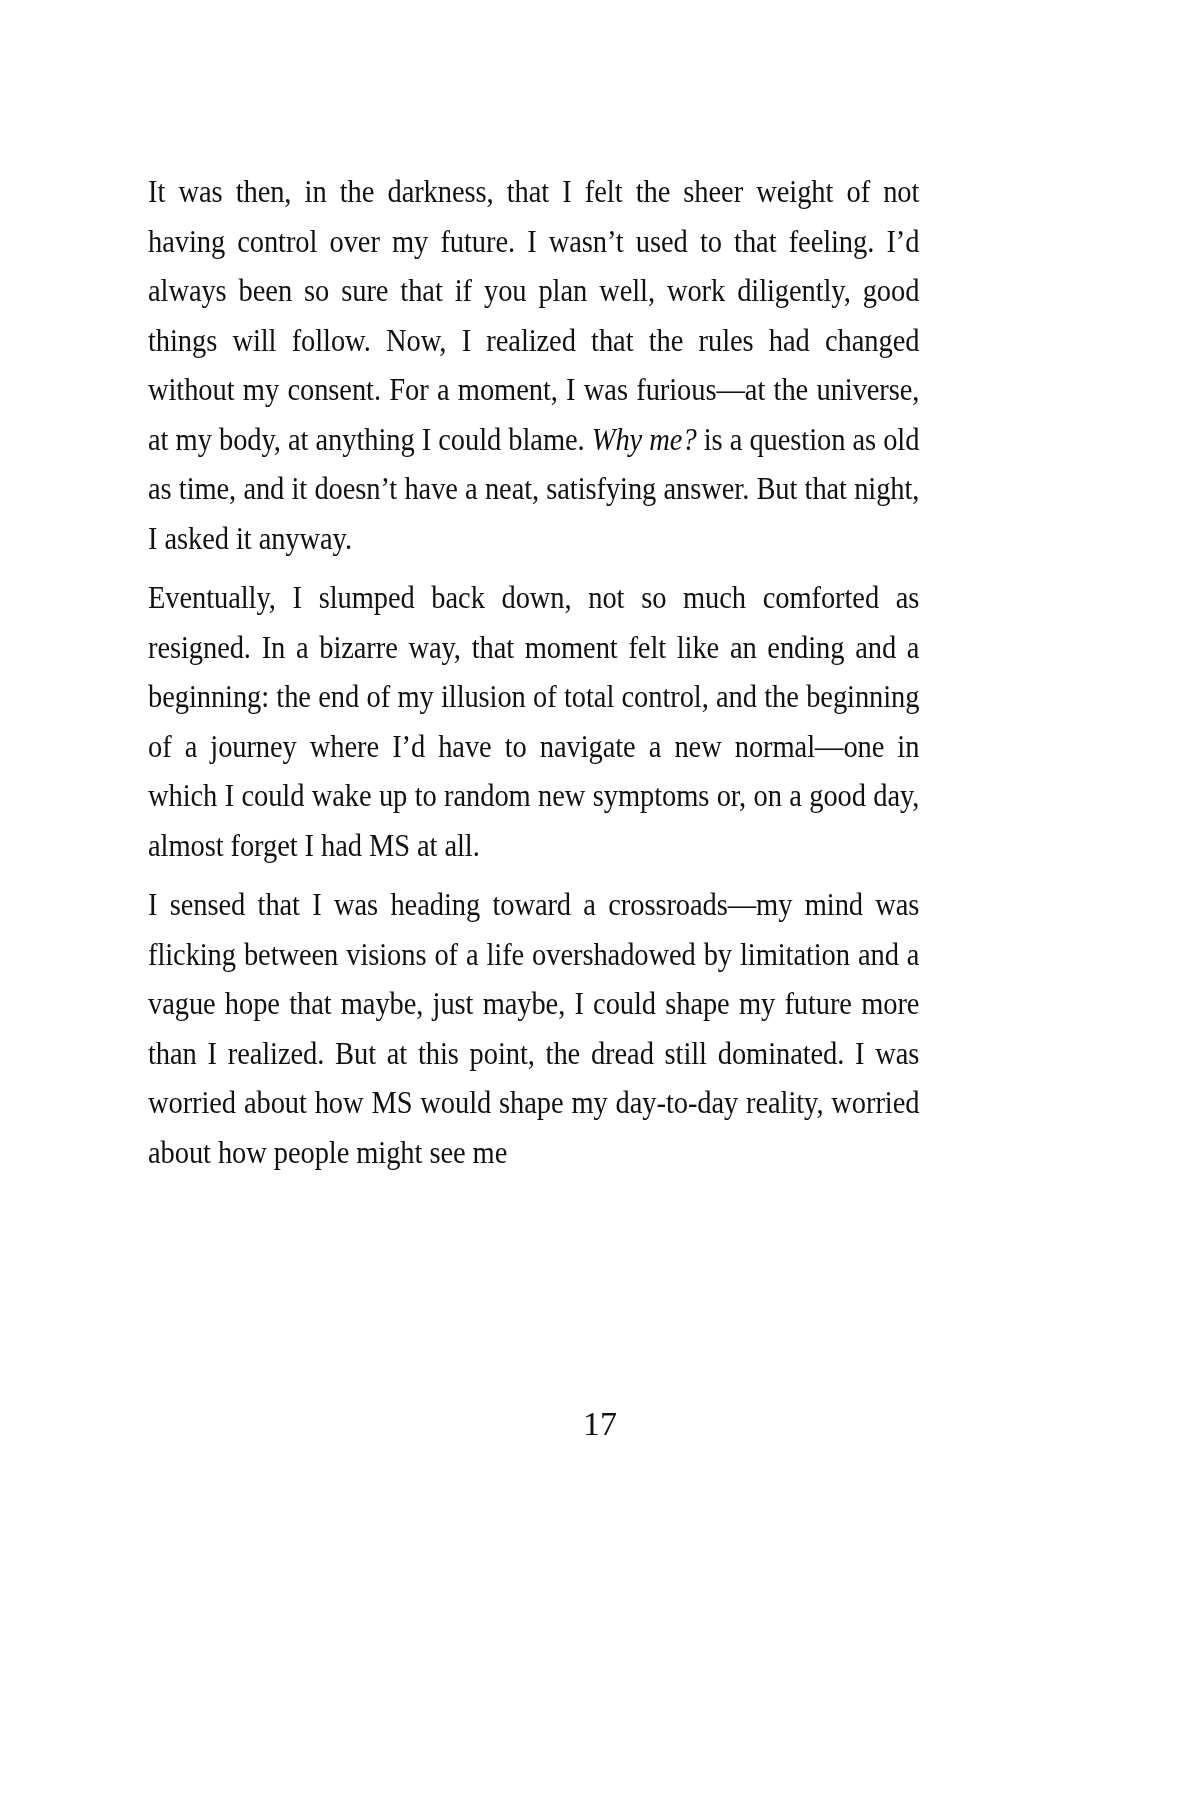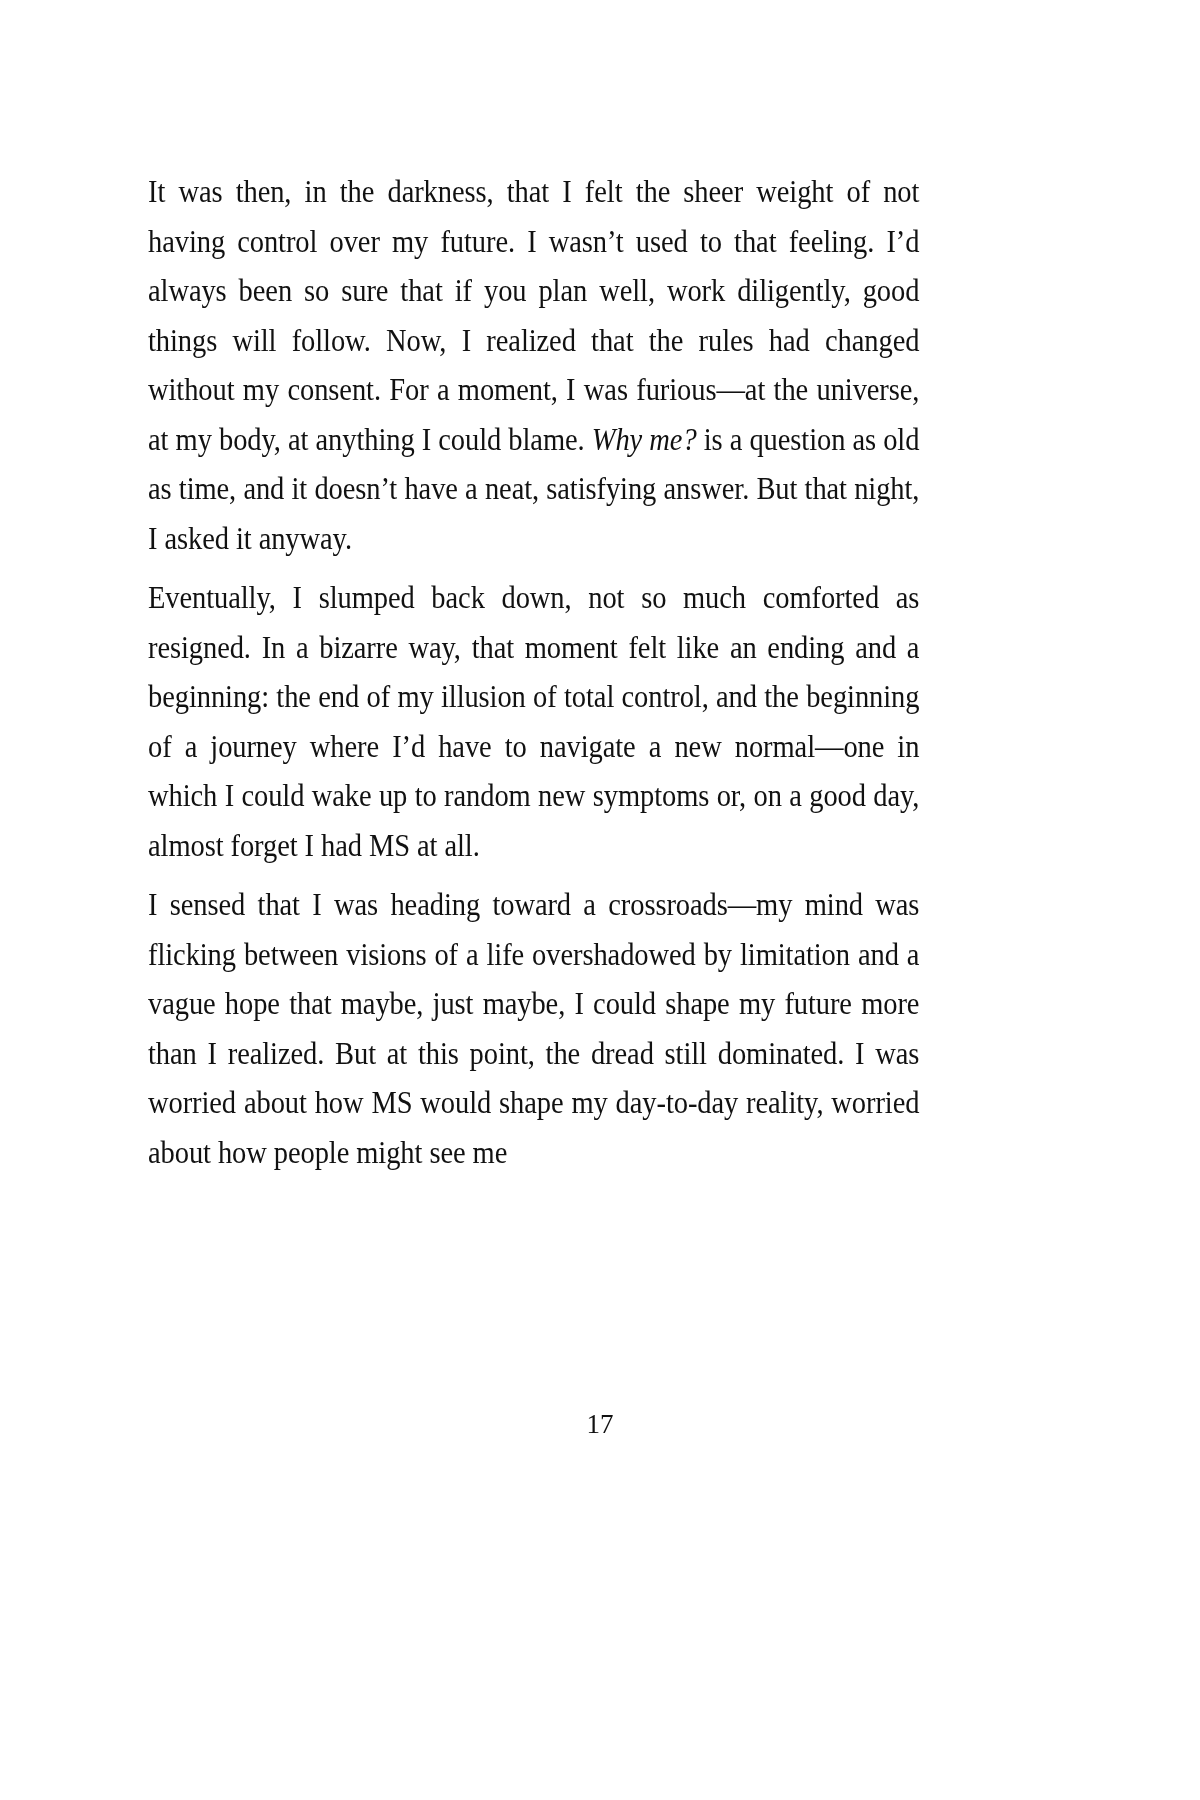--- a/index.html
+++ b/index.html
@@ -47,21 +47,21 @@
   }
   .para em {
     font-style: italic;
   }
   .page-number {
     position: absolute;
     left: 0;
     right: 0;
     top: 1408px;
     text-align: center;
-    font-size: 27px;
+    font-size: 34px;
     line-height: 32px;
     color: #111111;
     font-family: "Liberation Serif", "DejaVu Serif", serif;
   }
 </style>
 </head>
 <body>
 
 <div class="page">
 

